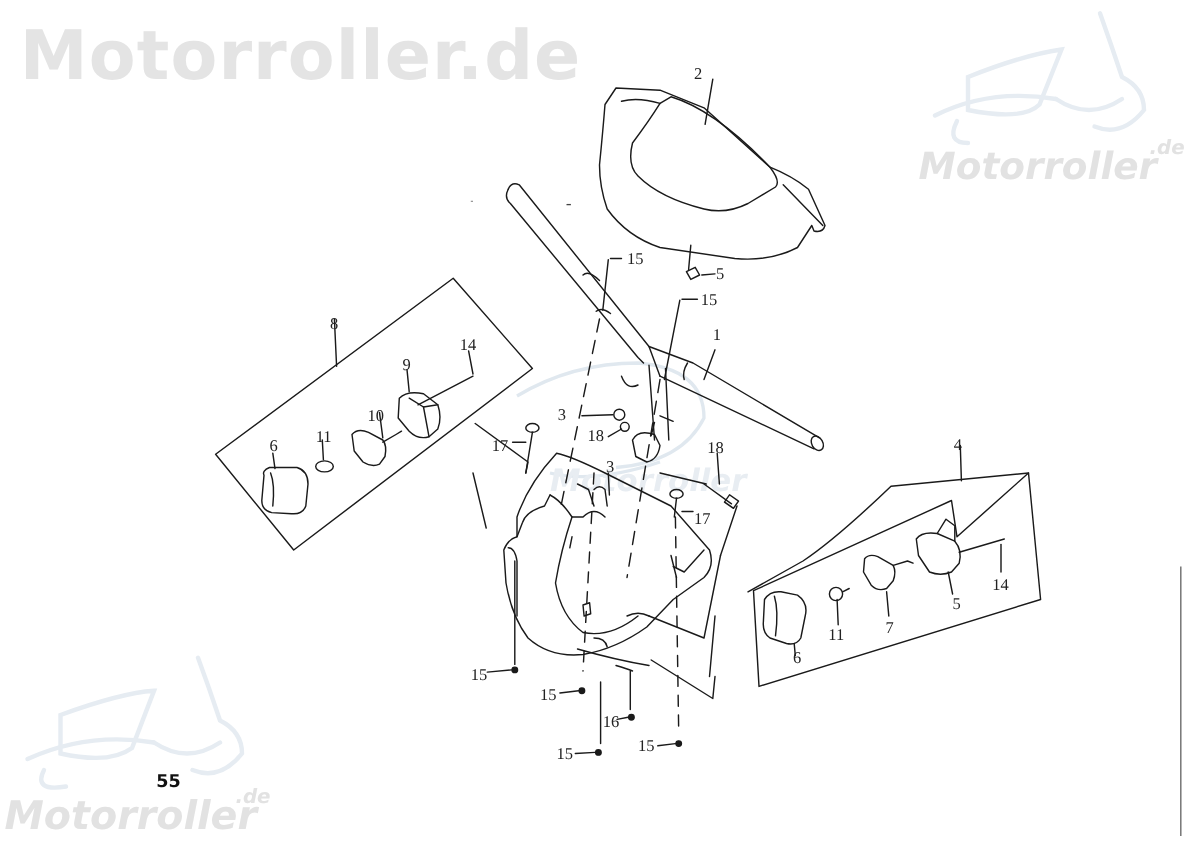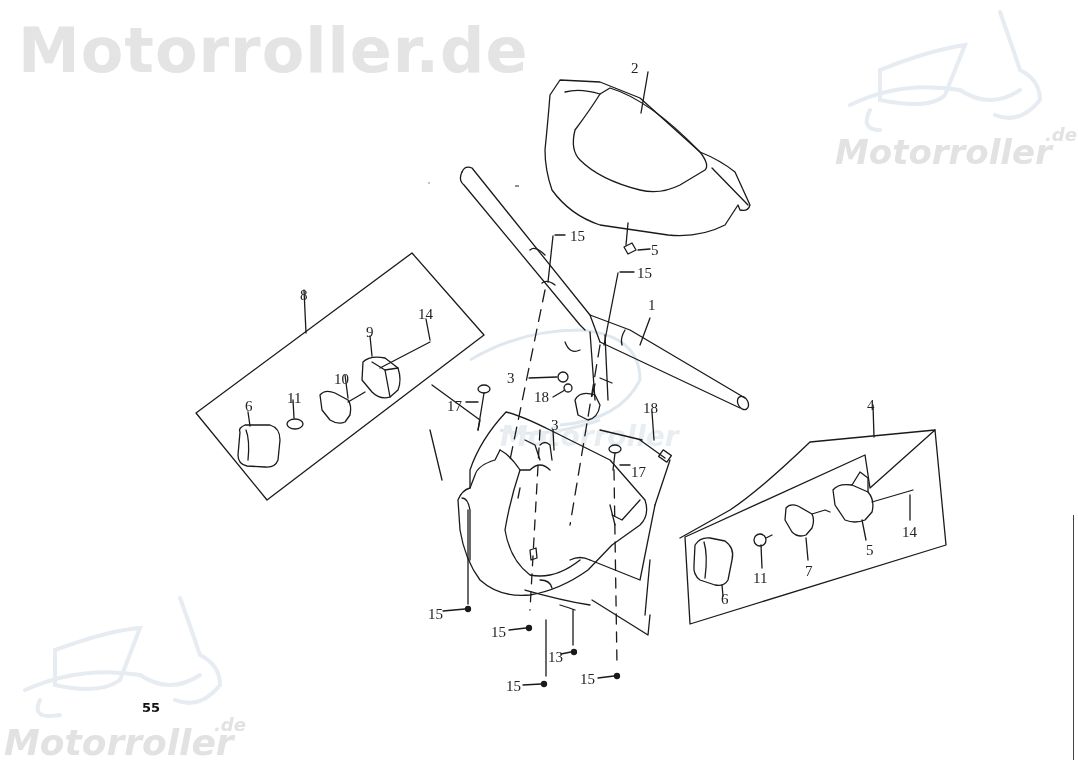--- a/index.html
+++ b/index.html
@@ -2,21 +2,21 @@
 <html><head>
 <meta charset="utf-8">
 <style>
   html, body { margin:0; padding:0; background:#ffffff; }
   body { width:1078px; height:768px; position:relative; overflow:hidden; font-family:"Liberation Serif", serif; }
   .wm-big { position:absolute; left:18px; top:14px; font-family:"DejaVu Sans", sans-serif; font-size:62px; color:#e4e4e4; letter-spacing:1px;font-weight:bold; }
   .wm-logo { position:absolute; font-family:"DejaVu Sans", sans-serif; font-style:italic; font-weight:bold; color:#e2e2e2; }
   .wm-logo .de { position:absolute; font-size:18px; font-weight:bold; }
   .diagram { position:absolute; left:0; top:0; }
   .lbl { position:absolute; font-family:"Liberation Serif", serif; font-size:15px; color:#222; line-height:1; }
-  .page-num { position:absolute; left:142px; top:700px; font-family:"DejaVu Sans", sans-serif; font-size:13px; font-weight:bold; color:#111; }
+  .page-num { position:absolute; left:142px; top:700px; font-family:"DejaVu Sans", sans-serif; font-size:16px; font-weight:bold; color:#111; }
   .edge-line { position:absolute; left:1073px; top:515px; width:1px; height:245px; background:#444; }
 </style>
 </head>
 <body>
 
 <div class="wm-big">Motorroller.de</div>
 
 <svg class="diagram" width="1078" height="768" style="position:absolute;left:0;top:0">
   <g fill="none" stroke="#e6ecf2" stroke-width="4" stroke-linecap="round">
     <path d="M880 70 Q930 50 965 45 L945 95 Q930 110 880 100 Z"></path>
@@ -222,18 +222,18 @@
 <div class="lbl" style="left:551px;top:418px">3</div>
 <div class="lbl" style="left:631px;top:465px">17</div>
 <div class="lbl" style="left:867px;top:398px">4</div>
 <div class="lbl" style="left:902px;top:525px">14</div>
 <div class="lbl" style="left:866px;top:543px">5</div>
 <div class="lbl" style="left:805px;top:564px">7</div>
 <div class="lbl" style="left:753px;top:571px">11</div>
 <div class="lbl" style="left:721px;top:592px">6</div>
 <div class="lbl" style="left:428px;top:607px">15</div>
 <div class="lbl" style="left:491px;top:625px">15</div>
-<div class="lbl" style="left:548px;top:650px">13</div>
+<div class="lbl" style="left:548px;top:650px">16</div>
 <div class="lbl" style="left:506px;top:679px">15</div>
 <div class="lbl" style="left:580px;top:672px">15</div>
 
 <div class="page-num">55</div>
 <div class="edge-line"></div>
 
 </body></html>

